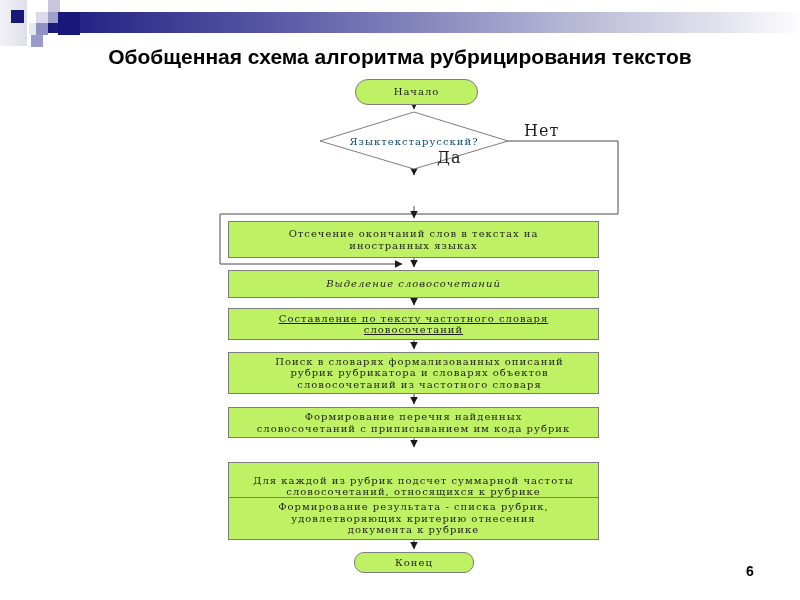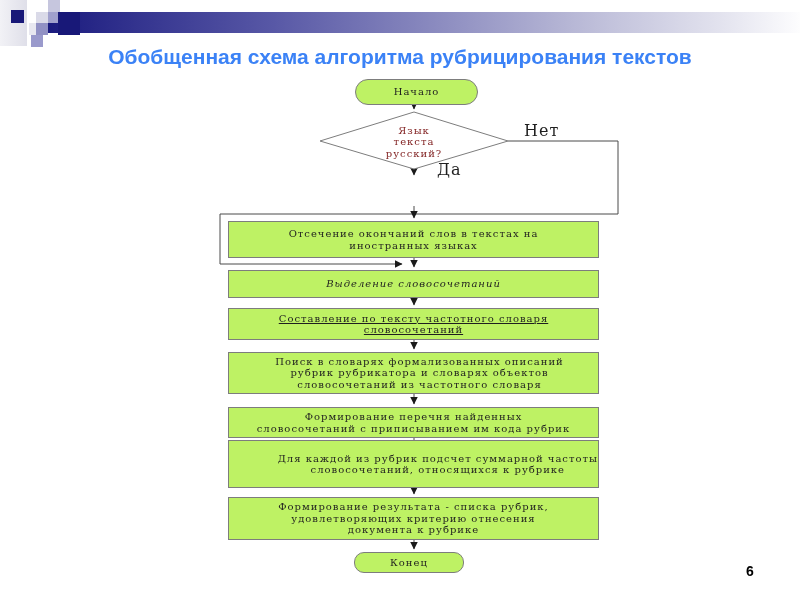--- a/index.html
+++ b/index.html
@@ -18,49 +18,49 @@
   .sq-c{left:36px; top:12px; width:12px; height:11px; background:#dadae8;}
   .sq-d{left:48px; top:12px; width:12px; height:11px; background:#a0a0cc;}
   .sq-navy-bar{left:58px; top:12px; width:22px; height:23px; background:#181878;}
   .sq-e{left:29px; top:23px; width:7px; height:12px; background:#e8e8f0;}
   .sq-f{left:36px; top:23px; width:12px; height:12px; background:#9191c4;}
   .sq-g{left:31px; top:35px; width:12px; height:12px; background:#9a9acc;}
   
   .slide-title{
     position:absolute; left:0; right:0; top:44px; text-align:center;
     font-family:"Liberation Sans", sans-serif; font-weight:bold;
-    font-size:21px; line-height:26px; color:#3b82f6; letter-spacing:0;
+    font-size:21px; line-height:26px; color:#000000; letter-spacing:0;
   }
   
   .layer{position:absolute; left:0; top:0; width:800px; height:600px;}
   .node{
     position:absolute; box-sizing:border-box; background:#bef264;
     border:1px solid #7d7d7d; display:flex; align-items:center; justify-content:center;
     text-align:center; color:#1f1f1f;
   }
   .node .ln{display:block; font-size:10px; line-height:11.5px; letter-spacing:1px;}
   .oval-start{left:355px; top:79px; width:123px; height:26px; border-radius:13px;}
-  .oval-end{left:354px; top:552px; width:110px; height:21px; border-radius:10px;}
+  .oval-end{left:354px; top:552px; width:120px; height:21px; border-radius:10px;}
   .box{left:228px; width:371px;}
   .b1{top:178px; height:27px;}
   .b2{top:221px; height:37px;}
   .b3{top:270px; height:28px;font-style:italic;}
   .b4{top:308px; height:32px;text-decoration:underline;}
   .b5{top:352px; height:42px;padding-left:12px;}
   .b6{top:407px; height:31px;}
-  .b7{top:440px; height:48px;justify-content:flex-end;}
+  .b7{top:462px; height:48px;}
   .b8{top:497px; height:43px;}
   .diamond-text{
     position:absolute; left:352px; top:122px; width:124px; height:40px;
-    display:flex; flex-direction:column; align-items:center; justify-content:center;
-    text-align:center; color:#7f1d1d;
+    display:flex; flex-direction:row; align-items:center; justify-content:center;
+    text-align:center; color:#0c4a6e;
   }
   .diamond-text .ln{display:block; font-size:10px; line-height:11.5px; letter-spacing:1px;}
   .branch-label{position:absolute; font-size:16px; letter-spacing:1px; color:#1f1f1f;}
-  .label-yes{left:437px; top:160px; }
+  .label-yes{left:437px; top:148px; }
   .label-no{left:524px; top:121px;}
   .page-number{
     position:absolute; left:738px; top:563px; width:24px; text-align:center;
     font-family:"Liberation Sans", sans-serif; font-weight:bold; font-size:14px; color:#000;
   }
 </style>
 </head>
 <body>
 
 <div class="slide">

